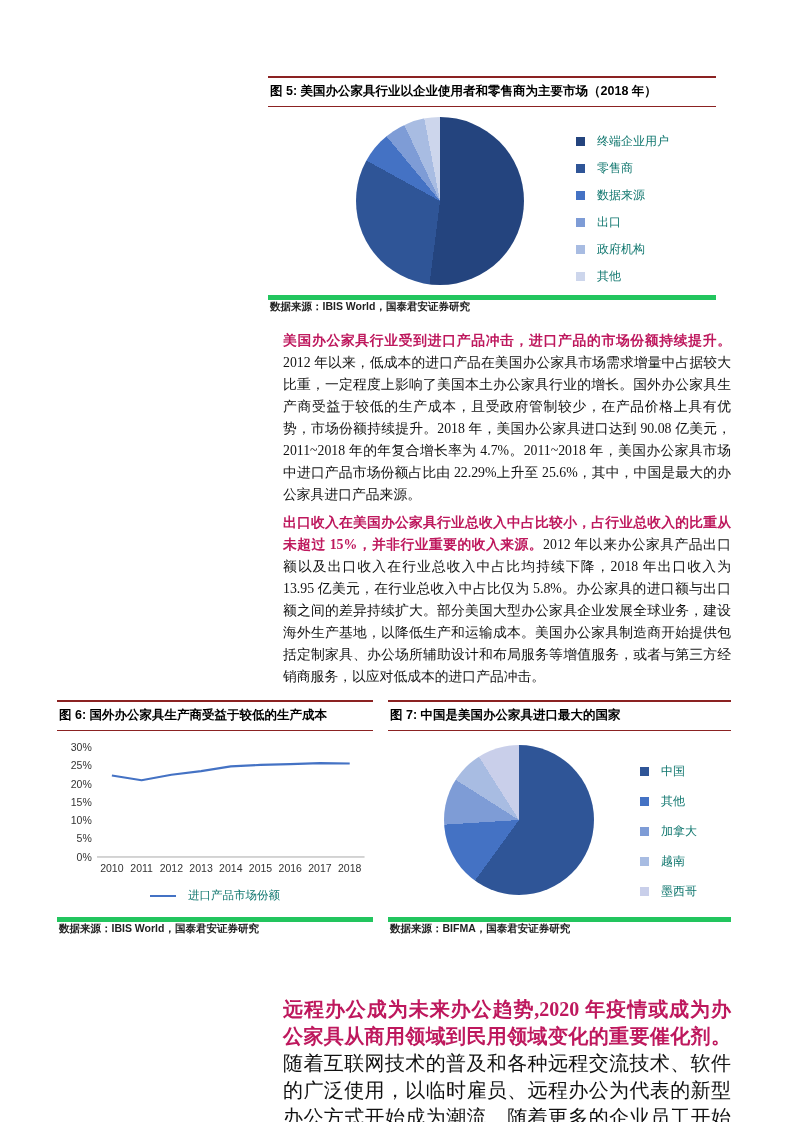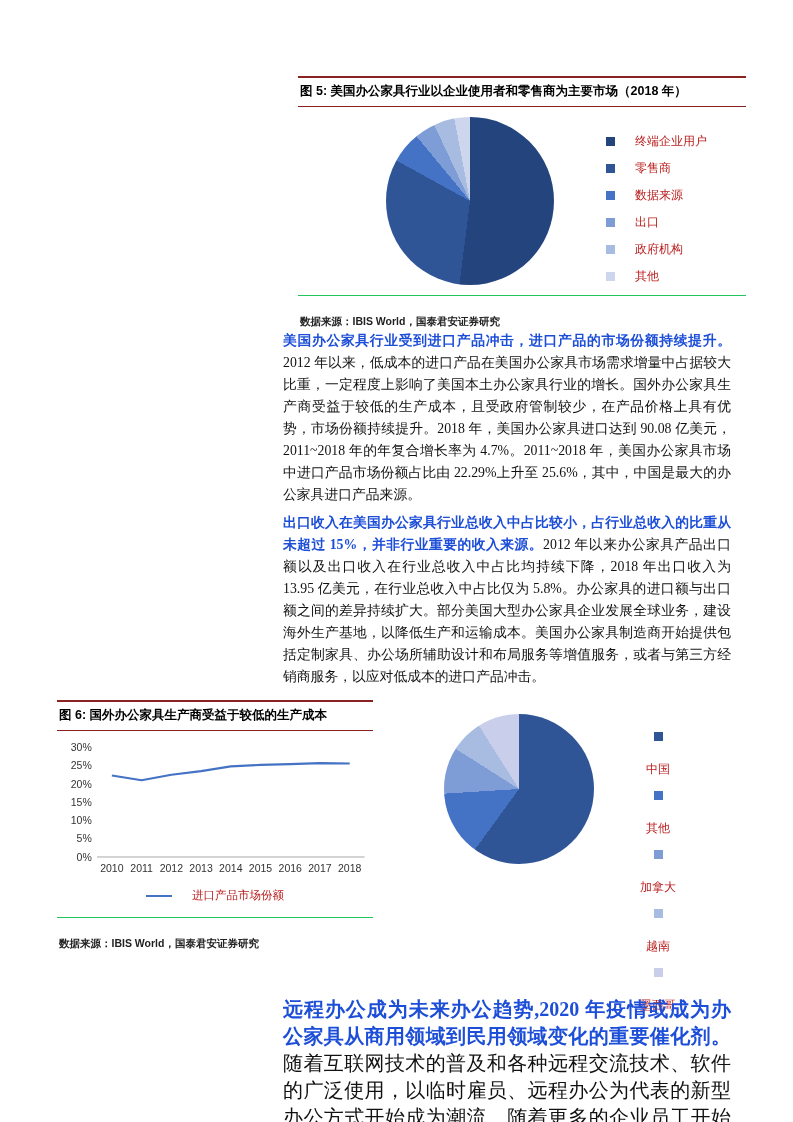--- a/index.html
+++ b/index.html
@@ -5,50 +5,50 @@
   * { margin:0; padding:0; box-sizing:border-box; }
   html,body { background:#ffffff; }
   body { font-family:"Liberation Serif","DejaVu Serif",serif; color:#111; }
   .page { position:relative; width:793px; height:1122px; margin:0 auto; background:#fff; overflow:hidden; }
 
   
   .fig-block { position:absolute; }
   .fig-title { border-top:2px solid #8B2222; border-bottom:1px solid #8B2222;
                font-weight:bold; font-size:12.5px; padding:5px 2px 6px;
                font-family:"Liberation Sans","DejaVu Sans",sans-serif; color:#000; }
-  .fig-source { border-top:1px solid #22c55e; font-size:10.5px; padding:19px 2px 4px;
+  .fig-source { border-top:5px solid #22c55e; font-size:10.5px; padding:0 2px 4px;
                 font-family:"Liberation Sans","DejaVu Sans",sans-serif; color:#222; font-weight:bold; }
   .chart-area { position:relative; }
 
-  #fig5-block { left:298px; top:76px; width:448px; }
+  #fig5-block { left:268px; top:76px; width:448px; }
   #fig5-area  { height:188px; }
   #pie5 { position:absolute; left:88px; top:10px; width:168px; height:168px; border-radius:50%; }
   #legend5 { position:absolute; left:308px; top:26px; }
 
   #fig6-block { left:57px; top:700px; width:316px; }
   #fig7-block { left:388px; top:700px; width:343px; }
   .chart-area-row { height:186px; }
   #line6-host { padding-top:8px; }
   #legend6 { display:flex; justify-content:center; margin-top:2px; }
   #pie7 { position:absolute; left:56px; top:14px; width:150px; height:150px; border-radius:50%; }
   #legend7 { position:absolute; left:252px; top:32px; }
 
-  .legend-item { display:flex; align-items:center; gap:20px; font-size:12px; margin-bottom:10px;
-                 font-family:"Liberation Sans","DejaVu Sans",sans-serif; color:#b91c1c; white-space:nowrap; }
-  #legend7 .legend-item { margin-bottom:13px;flex-direction:column; }
+  .legend-item { display:flex; align-items:center; gap:12px; font-size:12px; margin-bottom:10px;
+                 font-family:"Liberation Sans","DejaVu Sans",sans-serif; color:#0f766e; white-space:nowrap; }
+  #legend7 .legend-item { margin-bottom:13px; }
   #legend6 .legend-item { margin-bottom:12px; font-size:11.5px; }
   .swatch { width:9px; height:9px; display:inline-block; flex:0 0 auto; }
   .line-swatch { width:26px; height:0; border-top:2px solid #4472C4; display:inline-block; flex:0 0 auto; }
 
   .axis-tick { font:10px "Liberation Sans","DejaVu Sans",sans-serif; fill:#333; }
 
   
   .para { position:absolute; left:283px; width:448px; text-align:justify;
           font-size:13.8px; line-height:22px; color:#111; }
-  .para b { font-weight:bold; color:#1d4ed8; }
+  .para b { font-weight:bold; color:#be185d; }
   #p1 { top:330px; }
   #p2 { top:512px; }
   #p3 { top:948px; font-size:20px; line-height:27px;margin-top:48px; }
 </style>
 </head>
 <body>
 
 <div class="page">
 
   <div class="fig-block" id="fig5-block">
@@ -116,20 +116,21 @@
           <div class="legend-item">
             <span class="line-swatch" style="border-top-color: rgb(68, 114, 196);"></span>
             <span>进口产品市场份额</span>
           </div>
         </div>
     </div>
     <div class="fig-source">数据来源：IBIS World，国泰君安证券研究</div>
   </div>
 
   <div class="fig-block" id="fig7-block">
+    <div class="fig-title">图 7:  中国是美国办公家具进口最大的国家</div>
     <div class="chart-area chart-area-row">
       <div id="pie7" style="background: conic-gradient(rgb(47, 85, 151) 0deg, rgb(47, 85, 151) 216deg, rgb(68, 114, 196) 216deg, rgb(68, 114, 196) 266.4deg, rgb(126, 156, 214) 266.4deg, rgb(126, 156, 214) 302.4deg, rgb(168, 188, 226) 302.4deg, rgb(168, 188, 226) 327.6deg, rgb(201, 207, 234) 327.6deg, rgb(201, 207, 234) 360deg);"></div>
       <div id="legend7">
           <div class="legend-item">
             <span class="swatch" style="background: rgb(47, 85, 151);"></span>
             <span>中国</span>
           </div>
           <div class="legend-item">
             <span class="swatch" style="background: rgb(68, 114, 196);"></span>
             <span>其他</span>
@@ -141,17 +142,18 @@
           <div class="legend-item">
             <span class="swatch" style="background: rgb(168, 188, 226);"></span>
             <span>越南</span>
           </div>
           <div class="legend-item">
             <span class="swatch" style="background: rgb(201, 207, 234);"></span>
             <span>墨西哥</span>
           </div>
         </div>
     </div>
+    <div class="fig-source">数据来源：BIFMA，国泰君安证券研究</div>
   </div>
 
   <p class="para" id="p3"><b>远程办公成为未来办公趋势,2020 年疫情或成为办公家具从商用领域到民用领域变化的重要催化剂。</b><span>随着互联网技术的普及和各种远程交流技术、软件的广泛使用，以临时雇员、远程办公为代表的新型办公方式开始成为潮流。随着更多的企业员工开始采用远程办公的方式，企业不再需要更多的办公空间和家具就可以扩展雇员数量，并实现了员工满意度</span></p>
 
 </div>
 
 </body></html>

